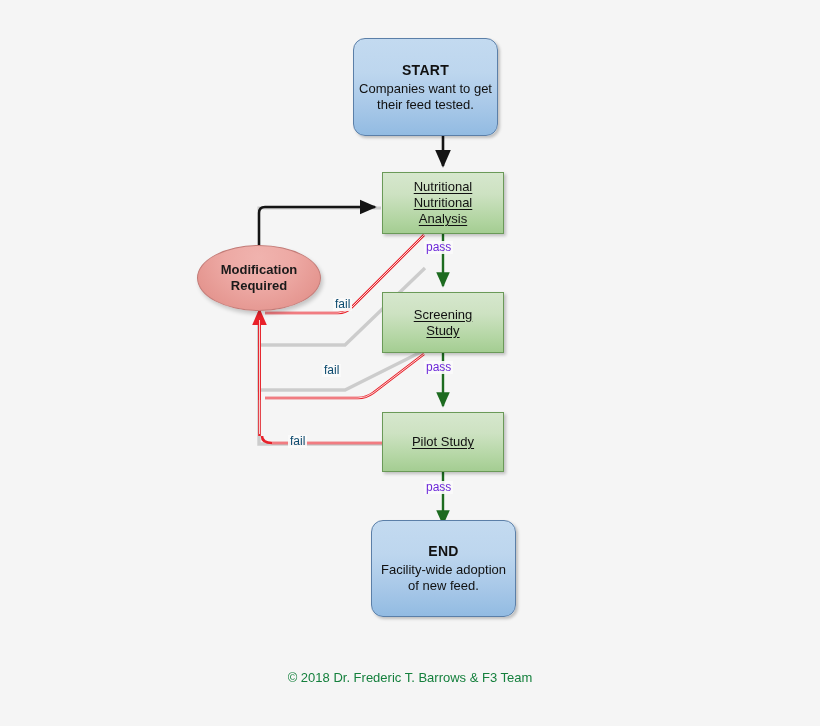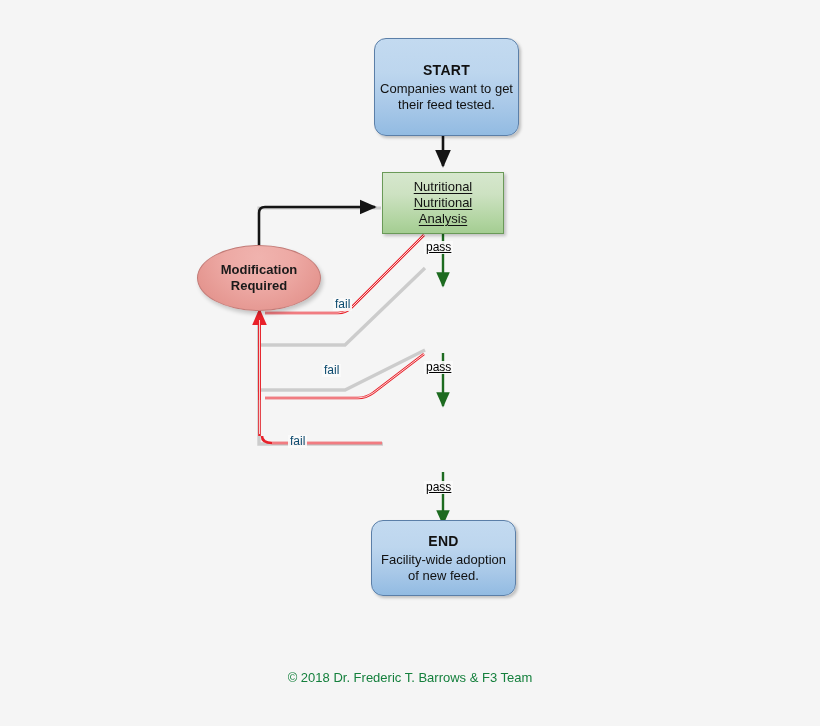--- a/index.html
+++ b/index.html
@@ -78,21 +78,21 @@
 
   
   .elabel {
     position: absolute;
     font-size: 12px;
     padding: 0 2px;
     background: rgba(250,250,250,0.92);
     white-space: nowrap;
     line-height: 13px;
   }
-  .elabel.pass { color: #000000; text-decoration: underline; }
+  .elabel.pass { color: #6d28d9; }
   .elabel.fail { color: #0c4a6e; }
 
   
   #footer {
     position: absolute;
     left: 0;
     top: 670px;
     width: 820px;
     text-align: center;
     font-size: 13px;
@@ -168,46 +168,57 @@
   </svg>
 
   <div class="elabel pass" style="left:424px; top:241px;">pass</div>
   <div class="elabel pass" style="left:424px; top:361px;">pass</div>
   <div class="elabel pass" style="left:424px; top:481px;">pass</div>
 
   <div class="elabel fail" style="left:333px; top:298px;">fail</div>
   <div class="elabel fail" style="left:322px; top:364px;">fail</div>
   <div class="elabel fail" style="left:288px; top:435px;">fail</div>
 
-  <div class="node terminal" style="left:374px; top:38px; width:145px; height:98px;">
+  <div class="node terminal" style="left:353px; top:38px; width:145px; height:98px;">
     <div>
       <span class="title">START</span>
       <span>Companies want to get</span><br>
       <span>their feed tested.</span>
     </div>
   </div>
 
   <div class="node process" style="left:382px; top:172px; width:122px; height:62px;">
     <div>
       <span class="lbl">Nutritional</span><br>
       <span class="lbl">Nutritional</span><br>
       <span class="lbl">Analysis</span>
     </div>
   </div>
 
-
+  <div class="node process" style="left:382px; top:292px; width:122px; height:61px;">
+    <div>
+      <span class="lbl">Screening</span><br>
+      <span class="lbl">Study</span>
+    </div>
+  </div>
+
+  <div class="node process" style="left:382px; top:412px; width:122px; height:60px;">
+    <div>
+      <span class="lbl">Pilot Study</span>
+    </div>
+  </div>
 
   <div class="node decision" style="left:197px; top:245px; width:124px; height:66px;font-weight:bold;">
     <div>
       <span>Modification</span><br>
       <span>Required</span>
     </div>
   </div>
 
-  <div class="node terminal" style="left:371px; top:520px; width:145px; height:76px;">
+  <div class="node terminal" style="left:371px; top:520px; width:145px; height:97px;">
     <div>
       <span class="title">END</span>
       <span>Facility-wide adoption</span><br>
       <span>of new feed.</span>
     </div>
   </div>
 
   <div id="footer">© 2018 Dr. Frederic T. Barrows &amp; F3 Team</div>
 
 </div>

